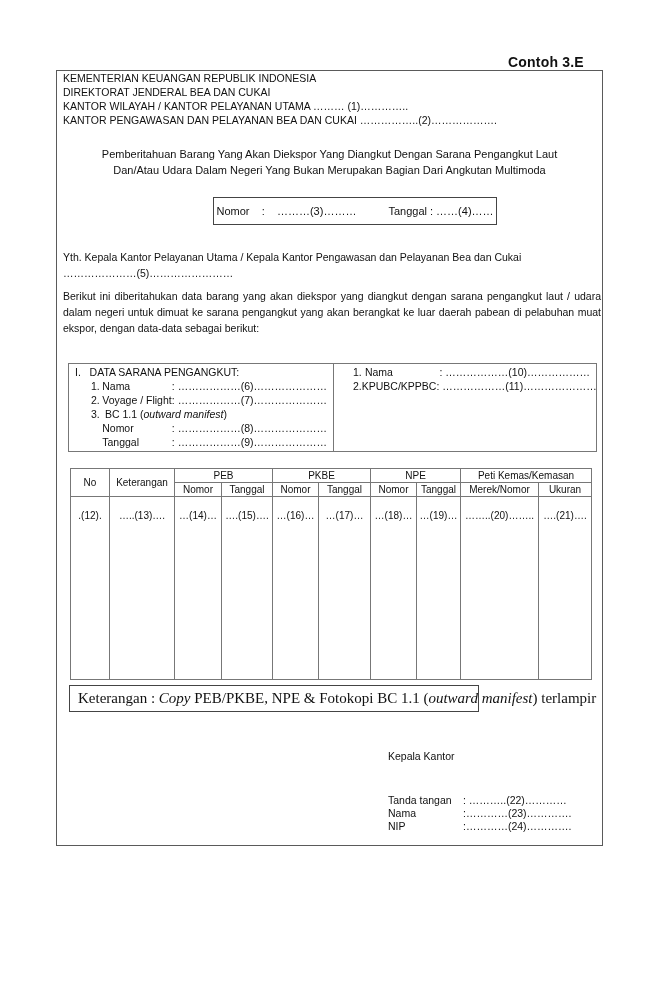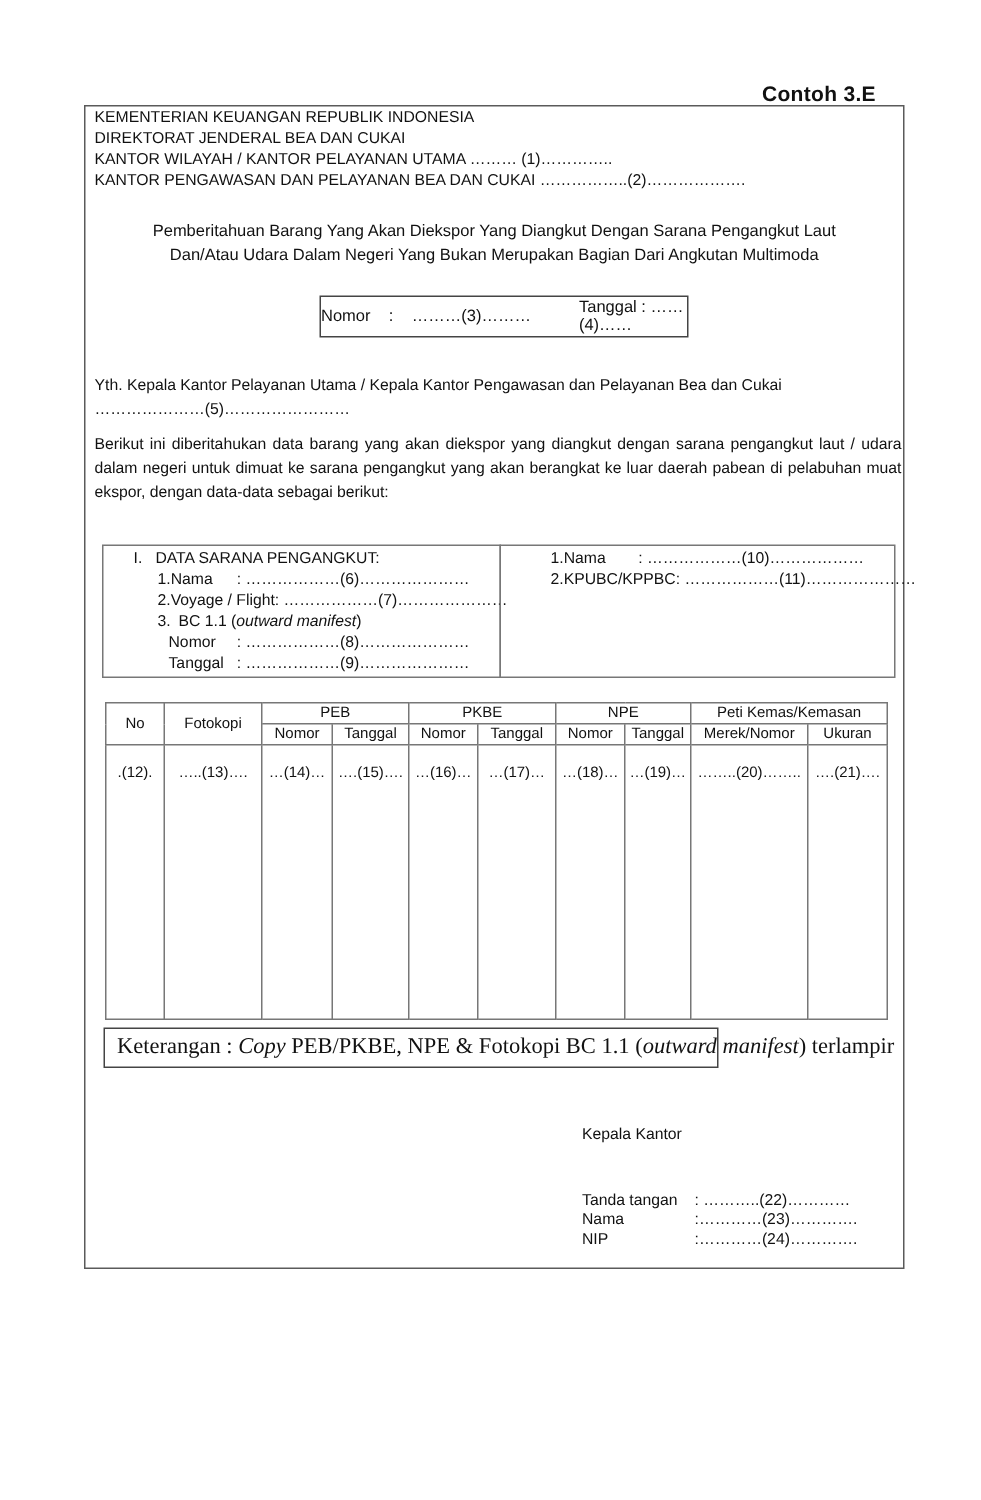--- a/index.html
+++ b/index.html
@@ -15,29 +15,29 @@
     .frame {
       left: 56px; top: 70px; width: 547px; height: 776px;
       border: 1.5px solid #5a5a5a; box-sizing: border-box;
     }
     .hdr-line { left: 63px; font-size: 10.5px; line-height: 13px; white-space: nowrap; }
     .title {
       left: 56px; width: 547px; top: 146px; text-align: center;
       font-size: 11px; font-weight: normal; line-height: 16px;
     }
     .nomor-box {
-      left: 213px; top: 197px; width: 246px; height: 28px;
+      left: 213px; top: 197px; width: 284px; height: 28px;
       border: 1.5px solid #444; box-sizing: border-box;
       font-size: 11px; display: flex; align-items: center; justify-content: center; gap: 32px;
     }
     .para { left: 63px; width: 538px; font-size: 10.5px; line-height: 16px; }
     .para.justify { text-align: justify; text-align-last: left; }
     .sec-box {
       top: 363px; height: 89px; border: 1px solid #777; box-sizing: border-box;
-      font-size: 10.5px; line-height: 14px; padding: 1px 20px;
+      font-size: 10.5px; line-height: 14px; padding: 1px 6px;
     }
     .sec-row { display: flex; white-space: nowrap; }
     .sec-row .lbl { display: inline-block; }
     .sec-title { white-space: nowrap; }
     .num { display: inline-block; width: 14px; }
     table.items {
       position: absolute; left: 70px; top: 468px; width: 521px; height: 212px;
       border-collapse: collapse; font-size: 10px; table-layout: fixed;
     }
     table.items th, table.items td {
@@ -134,21 +134,21 @@
     <col style="width:46px">
       <col style="width:52px">
       <col style="width:46px">
       <col style="width:44px">
     <col style="width:78px">
       <col style="width:53px">
   </colgroup>
   <tbody>
       <tr>
     <th rowspan="2">No</th>
-    <th rowspan="2">Fotokopi</th>
+    <th rowspan="2">Keterangan</th>
     <th colspan="2">PEB</th>
     <th colspan="2">PKBE</th>
     <th colspan="2">NPE</th>
     <th colspan="2">Peti Kemas/Kemasan</th>
   </tr>
   <tr>
     <th>Nomor</th>
     <th>Tanggal</th>
     <th>Nomor</th>
     <th>Tanggal</th>

